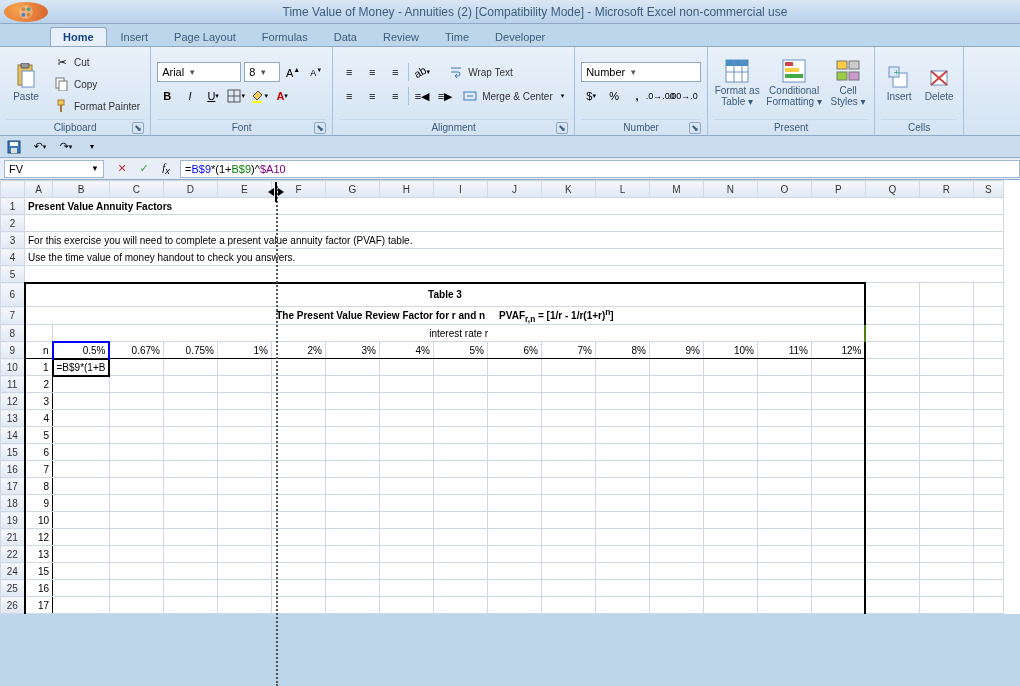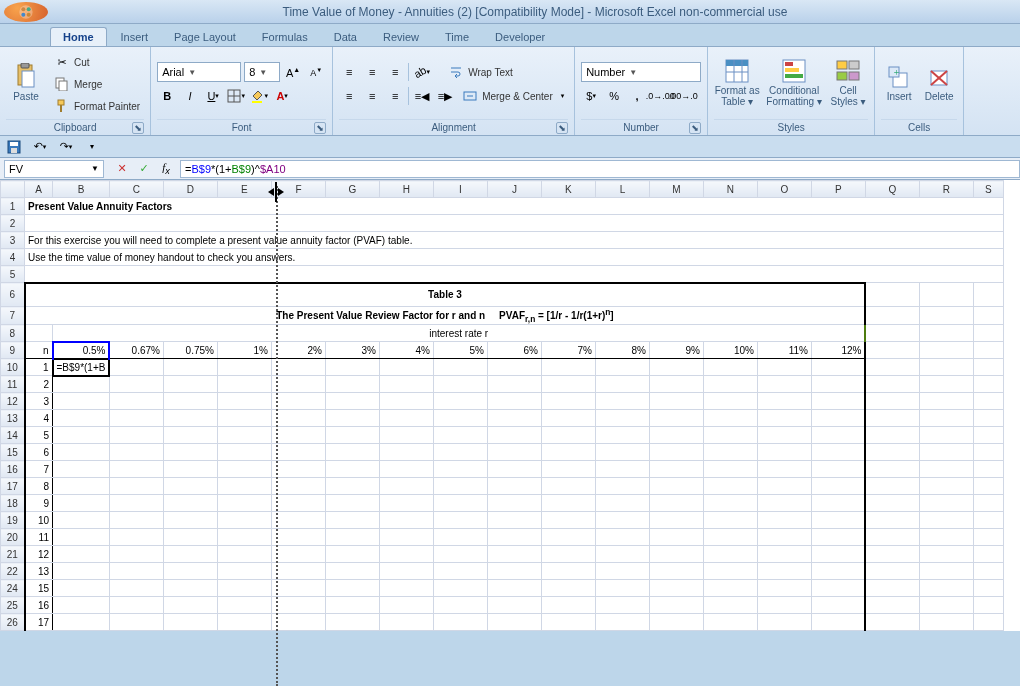--- a/index.html
+++ b/index.html
@@ -121,21 +121,21 @@
             <span class="ico">✂</span>
             <span class="lbl">Cut</span>
           </div>
         <div class="small-btn">
             <span class="ico">
               <svg width="14" height="14" viewBox="0 0 14 14">
                 <rect x="1" y="1" width="8" height="10" fill="#fff" stroke="#777"></rect>
                 <rect x="4" y="4" width="8" height="10" fill="#fff" stroke="#777"></rect>
               </svg>
             </span>
-            <span class="lbl">Merge</span>
+            <span class="lbl">Copy</span>
           </div>
         <div class="small-btn">
             <span class="ico">
               <svg width="14" height="14" viewBox="0 0 14 14">
                 <rect x="3" y="1" width="6" height="5" fill="#f6c95a" stroke="#a07d2e"></rect>
                 <rect x="5" y="6" width="2" height="7" fill="#a07d2e"></rect>
               </svg>
             </span>
             <span class="lbl">Format Painter</span>
           </div>
@@ -293,21 +293,21 @@
             <svg width="26" height="26">
               <rect x="2" y="3" width="10" height="8" fill="#fc4" stroke="#777"></rect>
               <rect x="14" y="3" width="10" height="8" fill="#ccc" stroke="#777"></rect>
               <rect x="2" y="14" width="10" height="8" fill="#9c4" stroke="#777"></rect>
               <rect x="14" y="14" width="10" height="8" fill="#c9c" stroke="#777"></rect>
             </svg>
           </div>
         <div class="lbl"><span>Cell Styles</span> ▾</div>
       </div>
     </div>
-    <div class="group-label"><span>Styles</span></div>
+    <div class="group-label"><span>Present</span></div>
   </div>
 
   <div class="group">
     <div class="group-body">
       <div class="big-btn" style="width:36px">
         <div class="ico">
             <svg width="24" height="24">
               <rect x="6" y="8" width="14" height="14" fill="#fff" stroke="#6a8fc3"></rect>
               <rect x="2" y="2" width="10" height="10" fill="#dce9f7" stroke="#6a8fc3"></rect>
               <text x="5" y="10" font-size="9" fill="#3a7">＋</text>
@@ -694,42 +694,20 @@
           <td style=""></td>
           <td style=""></td>
           <td style=""></td>
           <td style=""></td>
           <td style="border-right:2px solid #000"></td>
           <td></td>
           <td></td>
           <td></td>
         </tr>
         <tr>
-          <th class="rowh">20</th>
-          <td class="r" style="border-left:2px solid #000;border-right:1px solid #000">11</td>
-          <td style=""></td>
-          <td style=""></td>
-          <td style=""></td>
-          <td style=""></td>
-          <td style=""></td>
-          <td style=""></td>
-          <td style=""></td>
-          <td style=""></td>
-          <td style=""></td>
-          <td style=""></td>
-          <td style=""></td>
-          <td style=""></td>
-          <td style=""></td>
-          <td style=""></td>
-          <td style="border-right:2px solid #000"></td>
-          <td></td>
-          <td></td>
-          <td></td>
-        </tr>
-        <tr>
           <th class="rowh">21</th>
           <td class="r" style="border-left:2px solid #000;border-right:1px solid #000">12</td>
           <td style=""></td>
           <td style=""></td>
           <td style=""></td>
           <td style=""></td>
           <td style=""></td>
           <td style=""></td>
           <td style=""></td>
           <td style=""></td>

